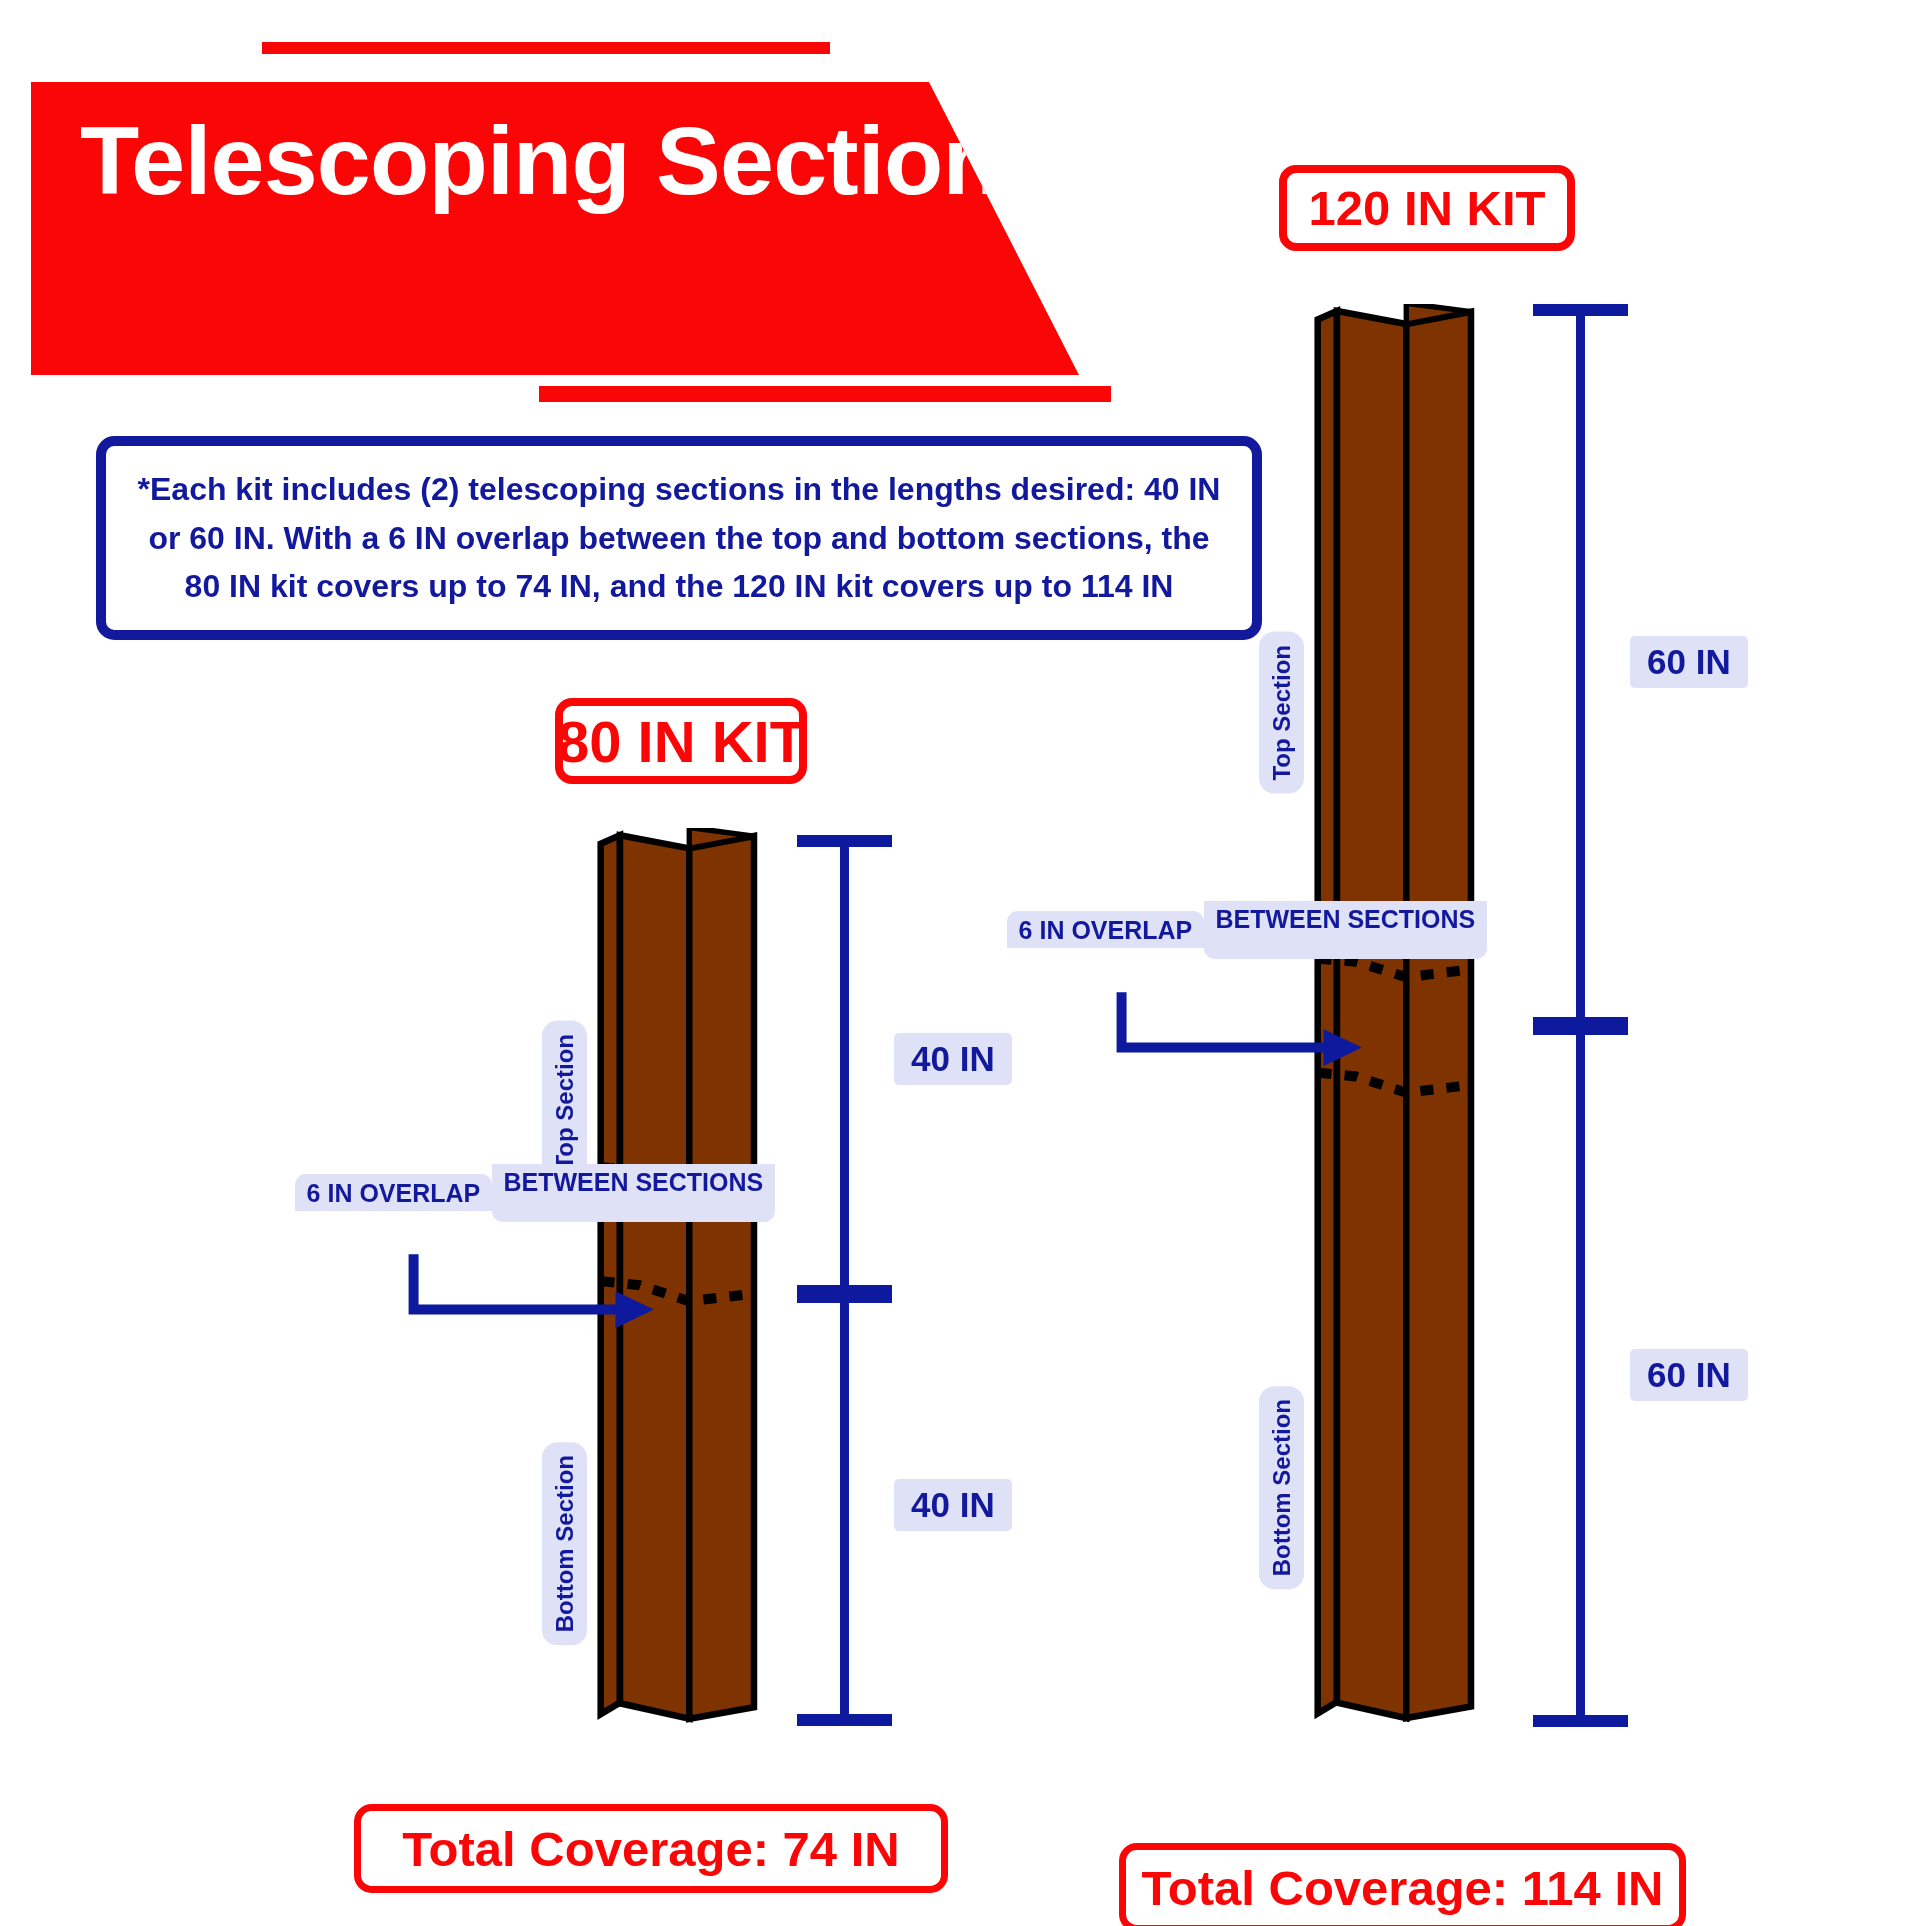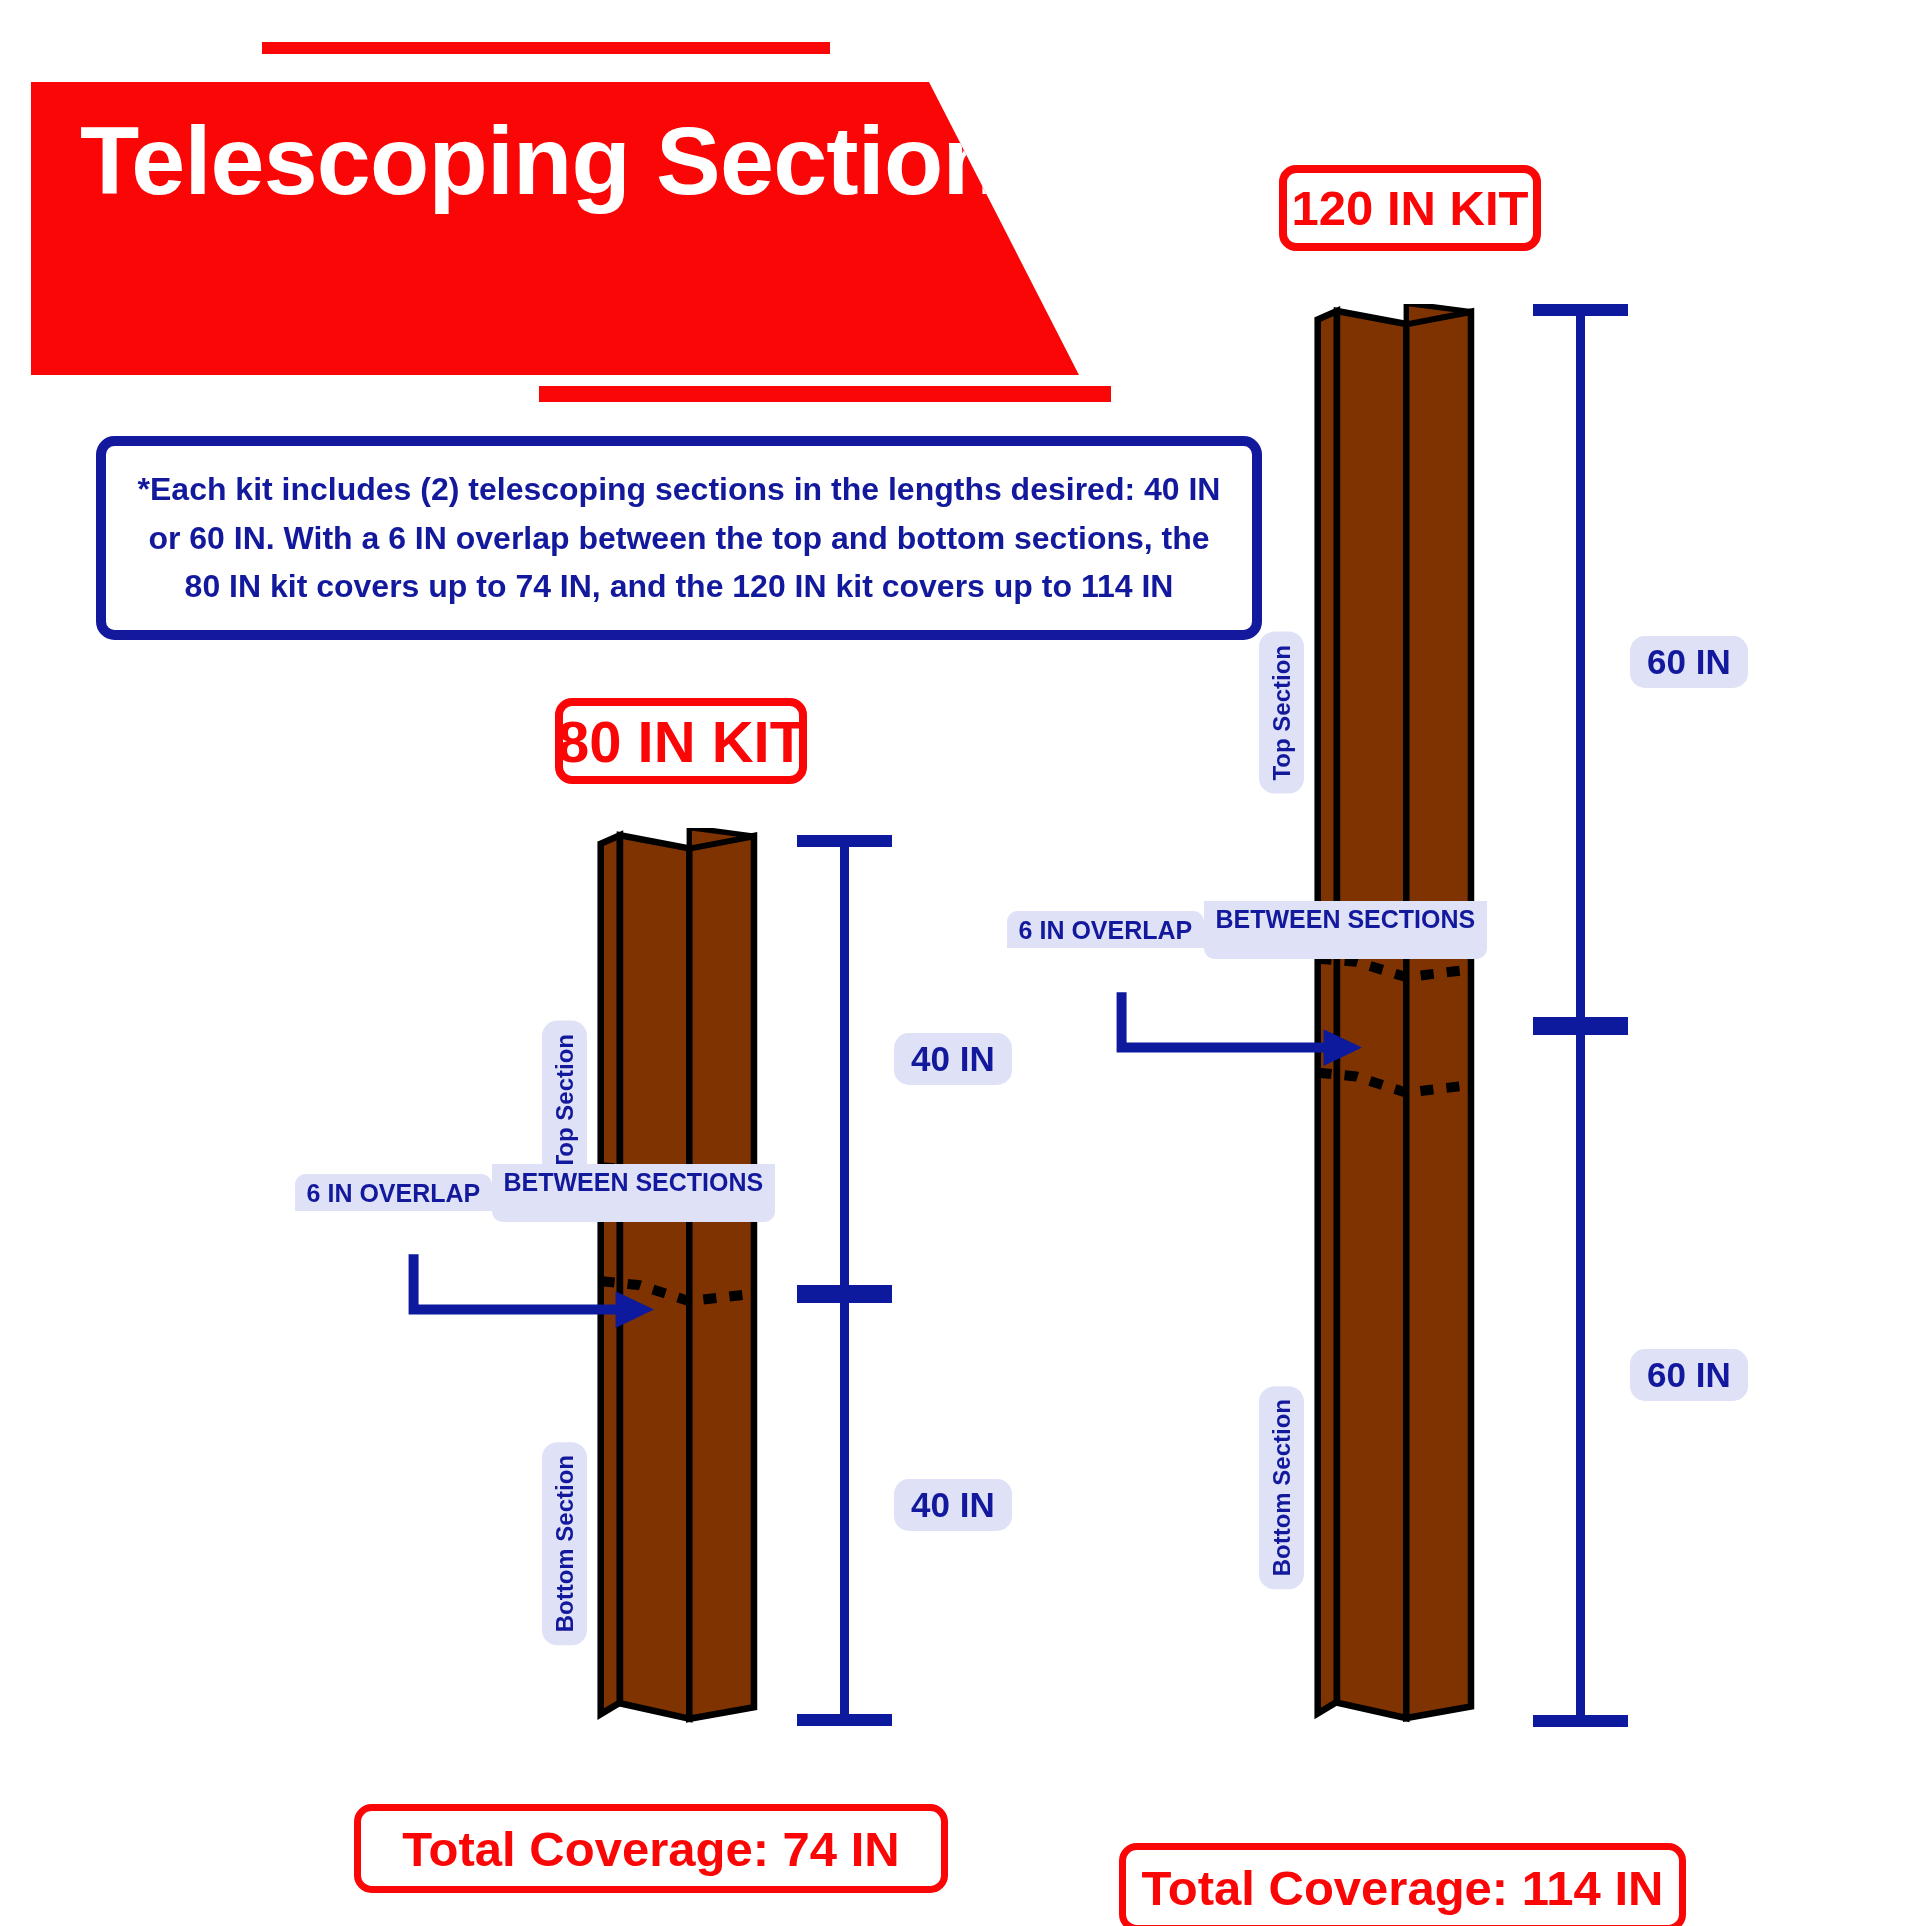--- a/index.html
+++ b/index.html
@@ -53,21 +53,21 @@
     text-align:center;line-height:1.52;padding:0 21px;
   }
 
   
   .kit-badge{
     border:8.5px solid var(--red);border-radius:17px;background:#fff;
     box-sizing:border-box;display:flex;align-items:center;justify-content:center;
     color:var(--red);font-weight:bold;white-space:nowrap;
   }
   #badge-80{left:555px;top:698px;width:252px;height:86px;font-size:58px;}
-  #badge-120{left:1279px;top:165px;width:262px;height:86px;font-size:49px;}
+  #badge-120{left:1279px;top:165px;width:296px;height:86px;font-size:49px;}
 
   .cov-badge{
     border:7.7px solid var(--red);border-radius:17.7px;background:#fff;
     box-sizing:border-box;display:flex;align-items:center;justify-content:center;
     color:var(--red);font-weight:bold;white-space:nowrap;font-size:49px;
   }
   #cov-80{left:354px;top:1804px;width:594px;height:89px;}
   #cov-120{left:1119px;top:1843px;width:567px;height:89px;}
 
   
@@ -75,21 +75,21 @@
   .dim-tick{background:var(--navy);height:11.6px;}
   .dim-tick.mid{height:17.7px;}
 
   
   .pill{
     background:var(--badge-bg);border-radius:13px;
     color:#13199c;font-weight:bold;
     display:flex;align-items:center;justify-content:center;
     white-space:nowrap;box-sizing:border-box;
   }
-  .pill.len{font-size:35px;padding:0 17px;height:52px;border-radius:15px;}
+  .pill.len{font-size:35px;padding:0 17px;height:52px;border-radius:5px;}
   .pill.rot{
     writing-mode:vertical-rl;transform:rotate(180deg);
     font-size:24px;padding:13px 0;width:45px;border-radius:15.4px;
   }
   .ovl-wrap{display:flex;flex-direction:row;align-items:center;}
   .ovl-line{
     background:var(--badge-bg);color:#13199c;font-weight:bold;
     font-size:25px;line-height:1.22;padding:3.1px 11.6px;white-space:nowrap;
     text-align:center;
   }

